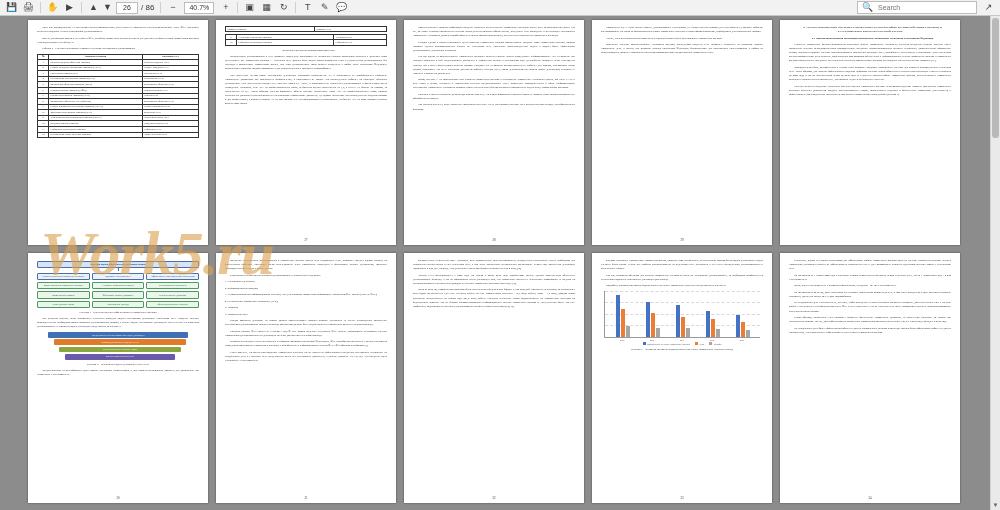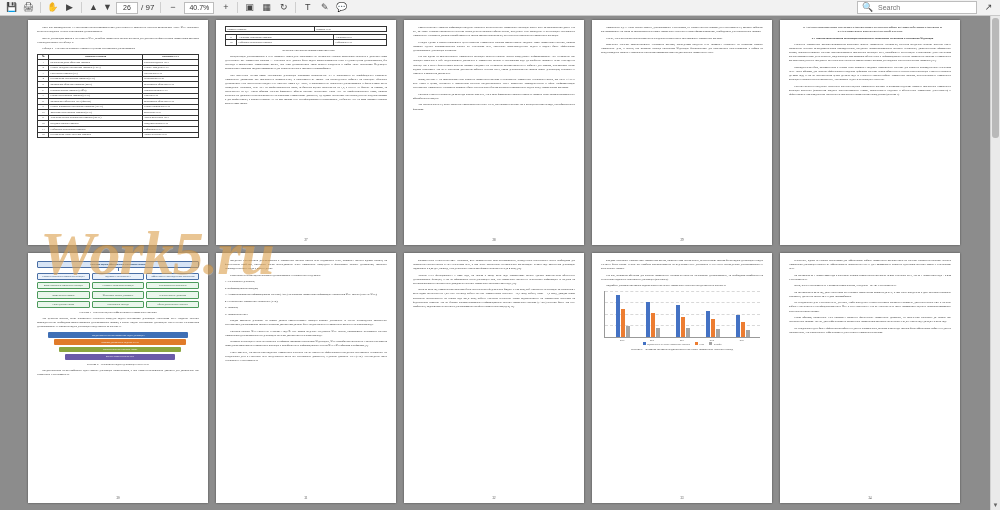--- a/index.html
+++ b/index.html
@@ -93,21 +93,21 @@
     <span class="tb-ic">💾</span>
     <span class="tb-ic">🖨</span>
     <span class="tb-sep"></span>
     <span class="tb-ic">✋</span>
     <span class="tb-ic">▶</span>
     <span class="tb-sep"></span>
     <span class="tb-page">
       <span class="tb-ic">▲</span>
       <span class="tb-ic">▼</span>
       <span class="tb-pagebox">26</span>
-      <span>/ 97</span>
+      <span>/ 86</span>
     </span>
     <span class="tb-sep"></span>
     <span class="tb-ic">−</span>
     <span class="tb-zoom">40.7%</span>
     <span class="tb-ic">+</span>
     <span class="tb-sep"></span>
     <span class="tb-ic">▣</span>
     <span class="tb-ic">▦</span>
     <span class="tb-ic">↻</span>
     <span class="tb-sep"></span>

